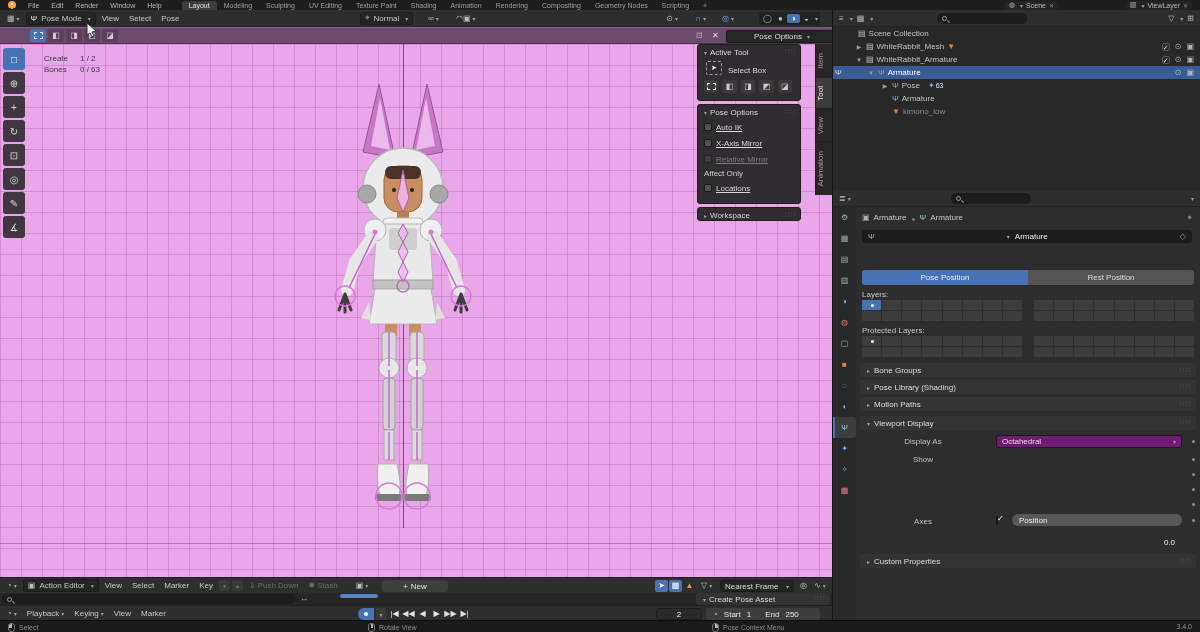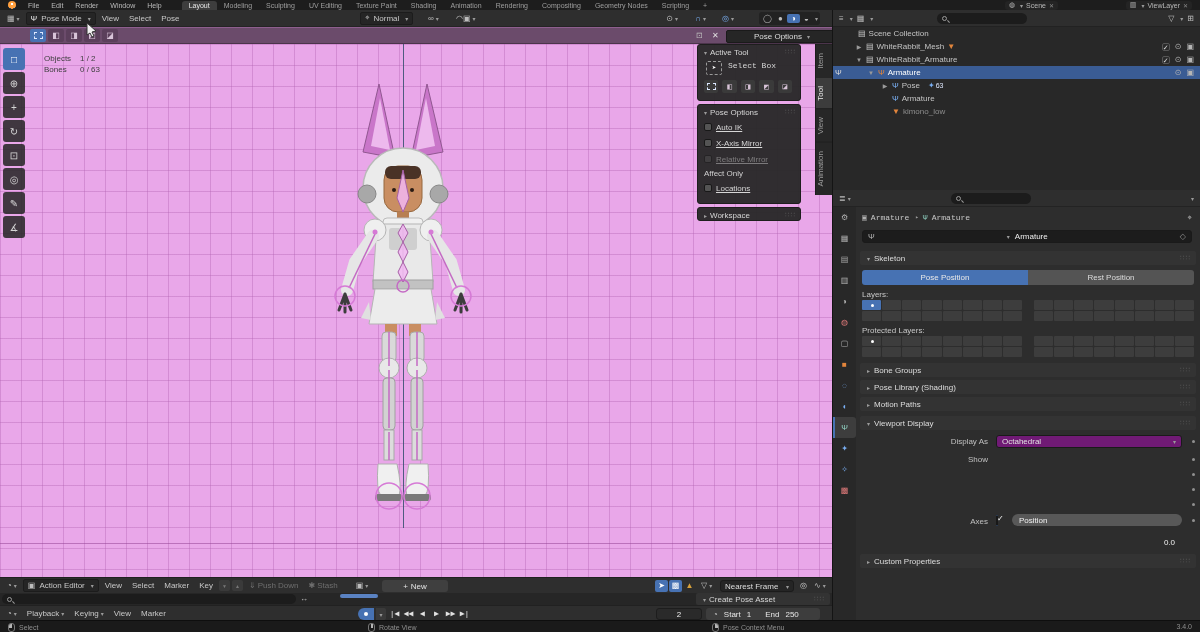--- a/index.html
+++ b/index.html
@@ -1,20 +1,20 @@
 <!DOCTYPE html>
 <html><head>
 <meta charset="utf-8">
 <style>
   *{margin:0;padding:0;box-sizing:border-box;}
   html,body{background:#101010;}
   #app{position:relative;width:1200px;height:632px;background:#1b1b1b;overflow:hidden;
        font-family:"Liberation Sans",sans-serif;font-size:8px;color:#c8c8c8;-webkit-font-smoothing:antialiased;}
   .abs{position:absolute;}
-  .row{display:flex;align-items:flex-start;font-family:Liberation Mono, monospace;}
+  .row{display:flex;align-items:flex-end;}
   .chev{font-size:6px;color:#9a9a9a;margin-left:2px;}
   .ico{display:inline-block;text-align:center;color:#bdbdbd;}
   .grip{color:#5f5f5f;font-size:7px;letter-spacing:1px;}
   
   #topbar{left:0;top:0;width:1200px;height:10px;background:#1d1d1d;font-size:7px;color:#b9b9b9;display:flex;align-items:center;}
   #logo{width:8px;height:8px;border-radius:50%;background:radial-gradient(circle at 50% 42%,#fff 0 18%,#ff9f3e 19% 70%,#1d4f78 71%);margin:0 6px 0 8px;}
   .tmenu{padding:0 6px;cursor:default;}
   .wtab{padding:1px 7px;border-radius:3px 3px 0 0;color:#9f9f9f;}
   .wtab.active{background:#3d3d3d;color:#e8e8e8;}
   #scenesel{position:absolute;right:142px;display:flex;align-items:center;gap:3px;background:#242424;border-radius:3px;padding:0 4px;height:9px;}
@@ -81,21 +81,21 @@
   
   #props{left:832px;top:190px;width:368px;height:430px;background:#2d2d2d;border-left:1px solid #141414;}
   #phead{height:17px;background:#2e2e2e;border-bottom:1px solid #232323;display:flex;align-items:center;padding:0 6px;}
   #ptabs{position:absolute;left:0;top:17px;width:23px;height:413px;background:#282828;}
   .ptab{position:relative;width:23px;height:21px;display:flex;align-items:center;justify-content:center;}
   .ptab.active{background:#3d3d3d;border-radius:0 3px 3px 0;}
   .ptab.active::before{content:"";position:absolute;left:0;top:0;bottom:0;width:2px;background:#4772b3;}
   .pbody{position:absolute;left:23px;top:17px;right:0;bottom:0;}
   .phdr{position:absolute;left:4px;right:4px;height:14px;background:#333;border-radius:2px;display:flex;align-items:center;gap:4px;padding:0 5px;color:#dedede;}
   .phdr .grip{margin-left:auto;}
-  .lbl-r{position:absolute;text-align:right;width:130px;left:2px;color:#c0c0c0;}
+  .lbl-r{position:absolute;text-align:center;width:130px;left:2px;color:#c0c0c0;}
   .drop{position:absolute;background:#701a75;border:1px solid #1a1a1a;border-radius:3px;height:13px;display:flex;align-items:center;padding:0 5px;color:#e2e2e2;}
   .drop .chev{margin-left:auto;}
   .adot{position:absolute;width:3px;height:3px;border-radius:50%;background:#909090;}
   .seg{position:absolute;height:15px;display:flex;align-items:center;justify-content:center;color:#e8e8e8;}
   .lgrid{position:absolute;display:grid;grid-template-columns:repeat(8,1fr);grid-template-rows:10px 10px;gap:1px;}
   .lcell{background:#3d3d3d;border-radius:1px;position:relative;}
   .lcell.dot::after{content:"";position:absolute;left:50%;top:50%;width:3px;height:3px;margin:-1px 0 0 -1px;border-radius:50%;background:#fff;}
   .lcell.on{background:#4772b3;}
   .slider{position:absolute;height:12px;background:#585858;border-radius:6px;display:flex;align-items:center;padding:0 7px;color:#f0f0f0;}
   .slider .val{margin-left:auto;margin-top:44px;}
@@ -338,21 +338,21 @@
           <circle cx="106" cy="430" r="13" stroke="#d67ad6"></circle>
             <circle cx="134" cy="430" r="13" stroke="#d67ad6"></circle>
         </g>
         <circle cx="92" cy="166" r="2.5" fill="#d67ad6" stroke="none"></circle>
           <circle cx="148" cy="166" r="2.5" fill="#d67ad6" stroke="none"></circle>
       </g>
     </svg>
 
     <div id="vstats">
 
-        <div><span class="lab">Objects</span><span>1 / 2</span></div>
+        <div><span class="lab">Create</span><span>1 / 2</span></div>
 
         <div><span class="lab">Bones</span><span>0 / 63</span></div>
 
     </div>
 
     <div id="vtools">
 
         <div class="vtool active">
           <span>□</span>
         </div>
@@ -670,25 +670,20 @@
       </div>
       <span class="ico" style="position:absolute;right:8px;top:6px">⌖</span>
 
       <div class="drop" style="left:6px;right:8px;top:23px;background:#1c1c1c">
         <span class="tico" data-c="gray">Ψ</span>
           <span class="chev">▾</span>
         <span style="margin-left:5px;color:#ececec">Armature</span>
         <span style="margin-left:auto;color:#8a8a8a">◇</span>
       </div>
 
-      <div class="phdr" style="top:44px">
-        <span class="chev">▾</span>
-          <span>Skeleton</span>
-          <span class="grip">∷∷</span>
-      </div>
       <div class="seg" style="left:6px;top:63px;width:166px;background:#4772b3;border-radius:3px 0 0 3px">
           <span>Pose Position</span>
         </div>
       <div class="seg" style="left:172px;top:63px;width:166px;background:#545454;border-radius:0 3px 3px 0;color:#dcdcdc">
           <span>Rest Position</span>
         </div>
 
       <div class="abs" style="left:6px;top:83px">Layers:</div>
       <div class="lgrid" style="left:6px;top:93px;width:160px">
         <div class="lcell on dot"></div>

